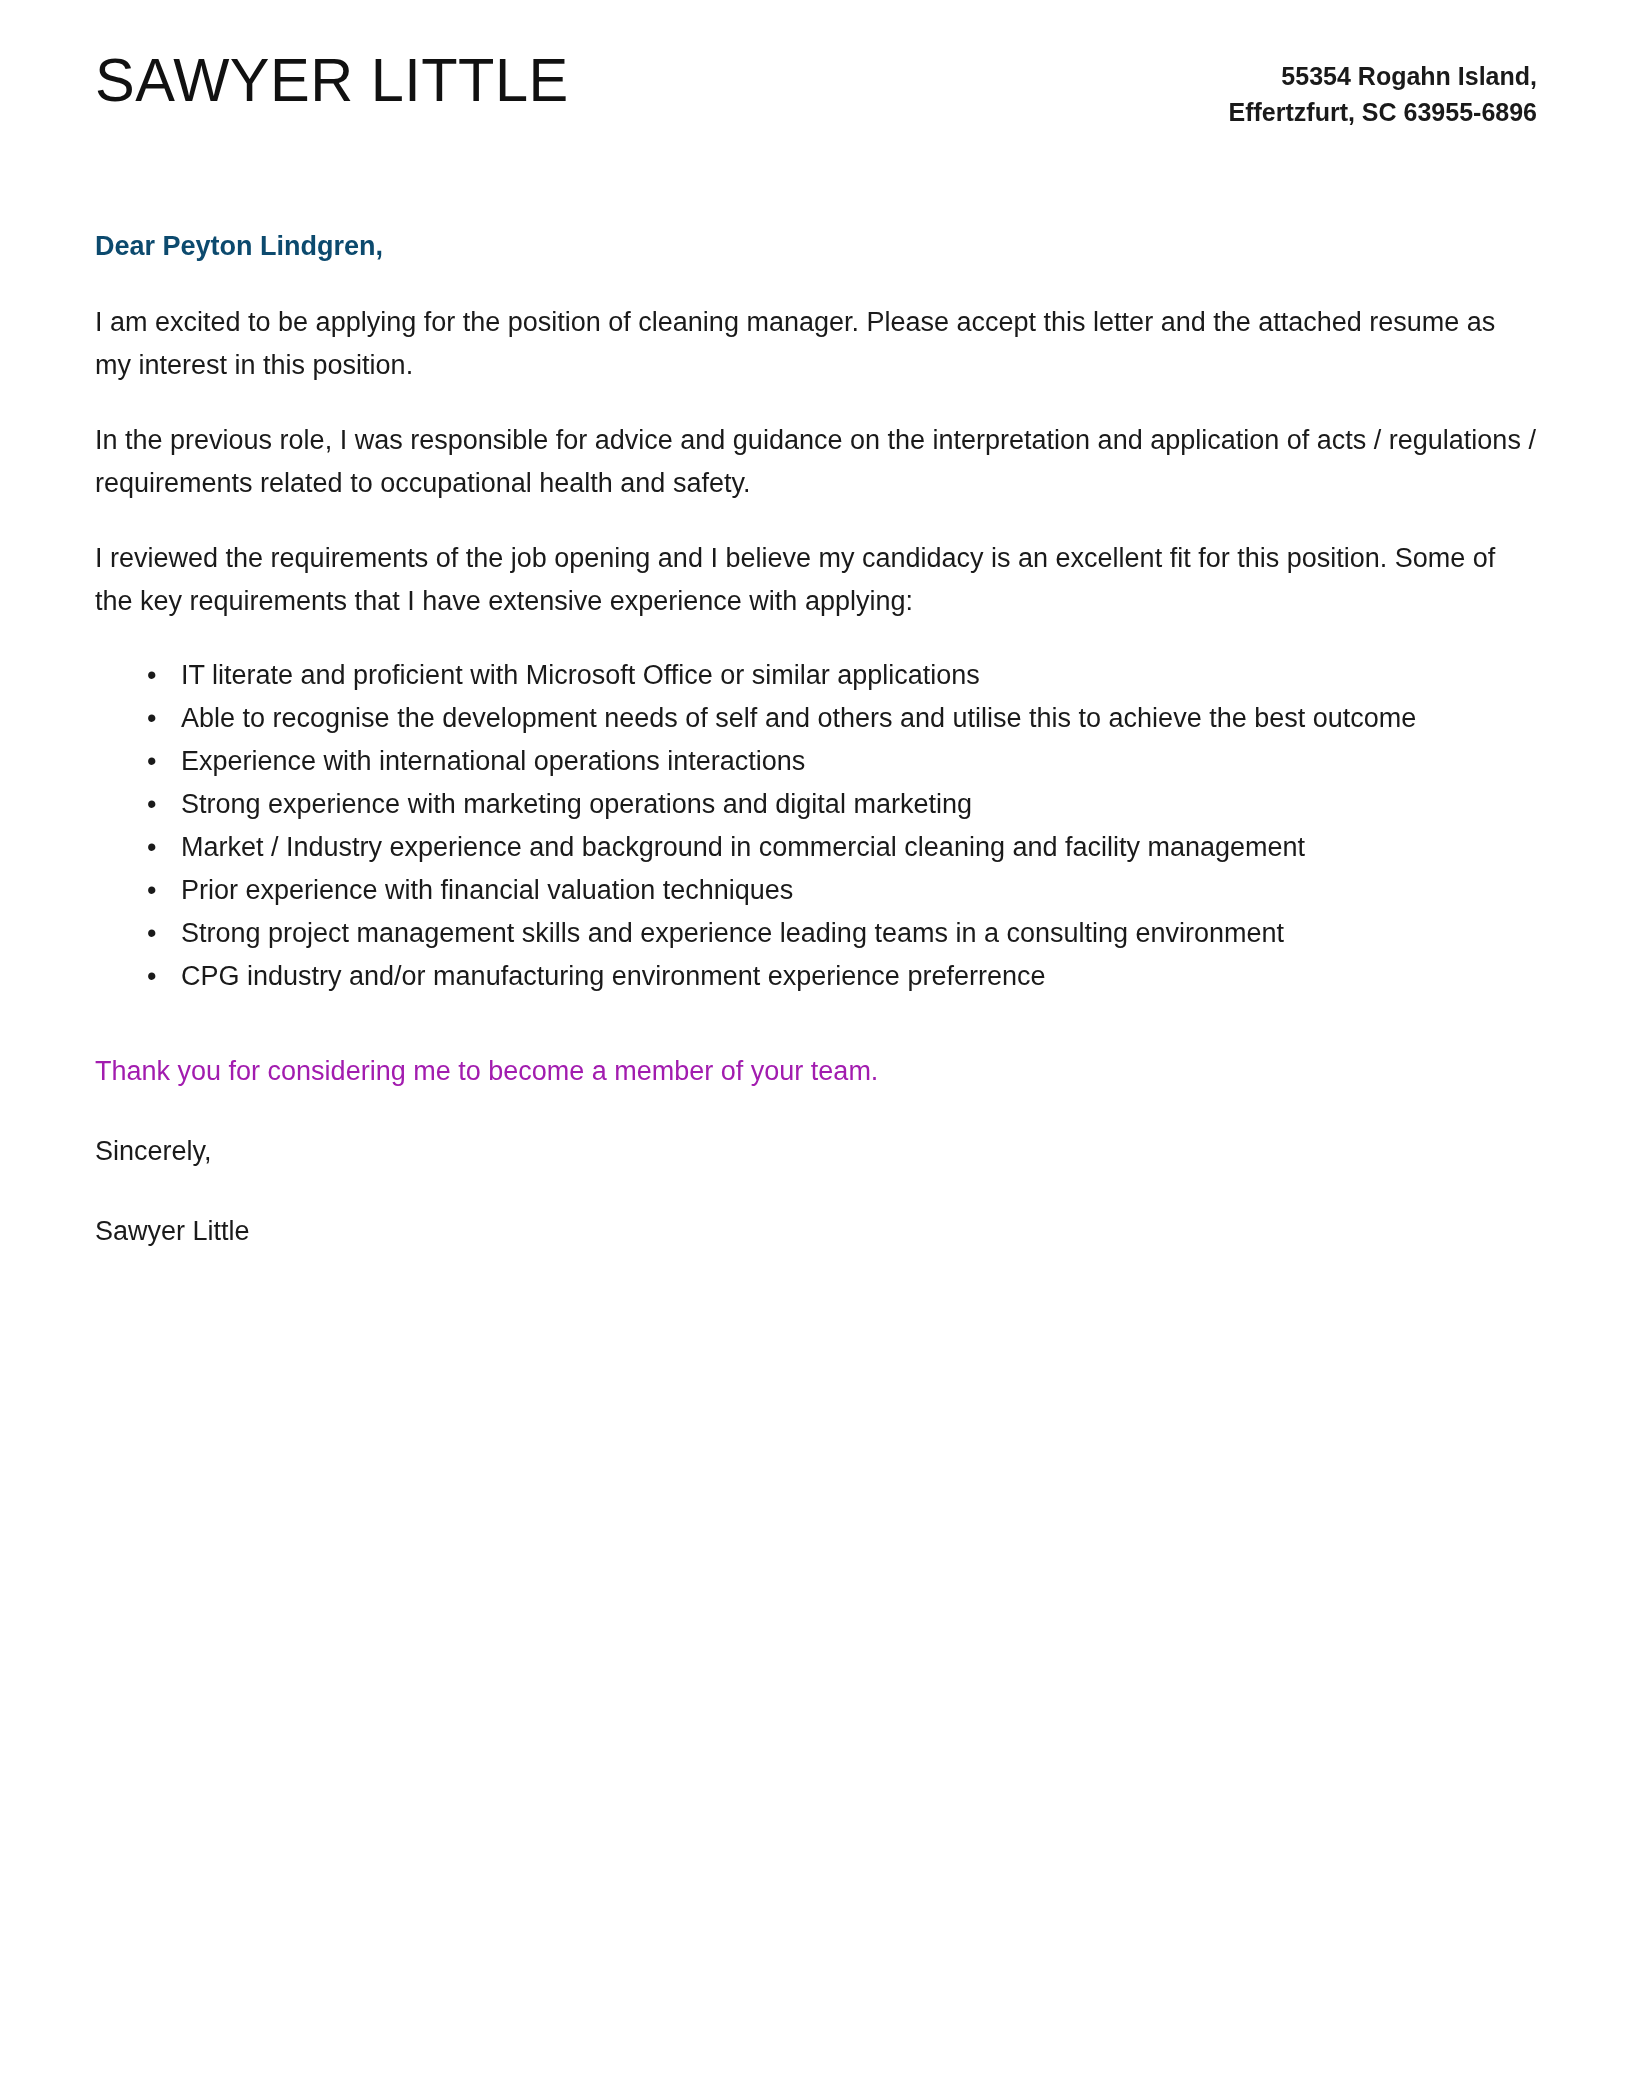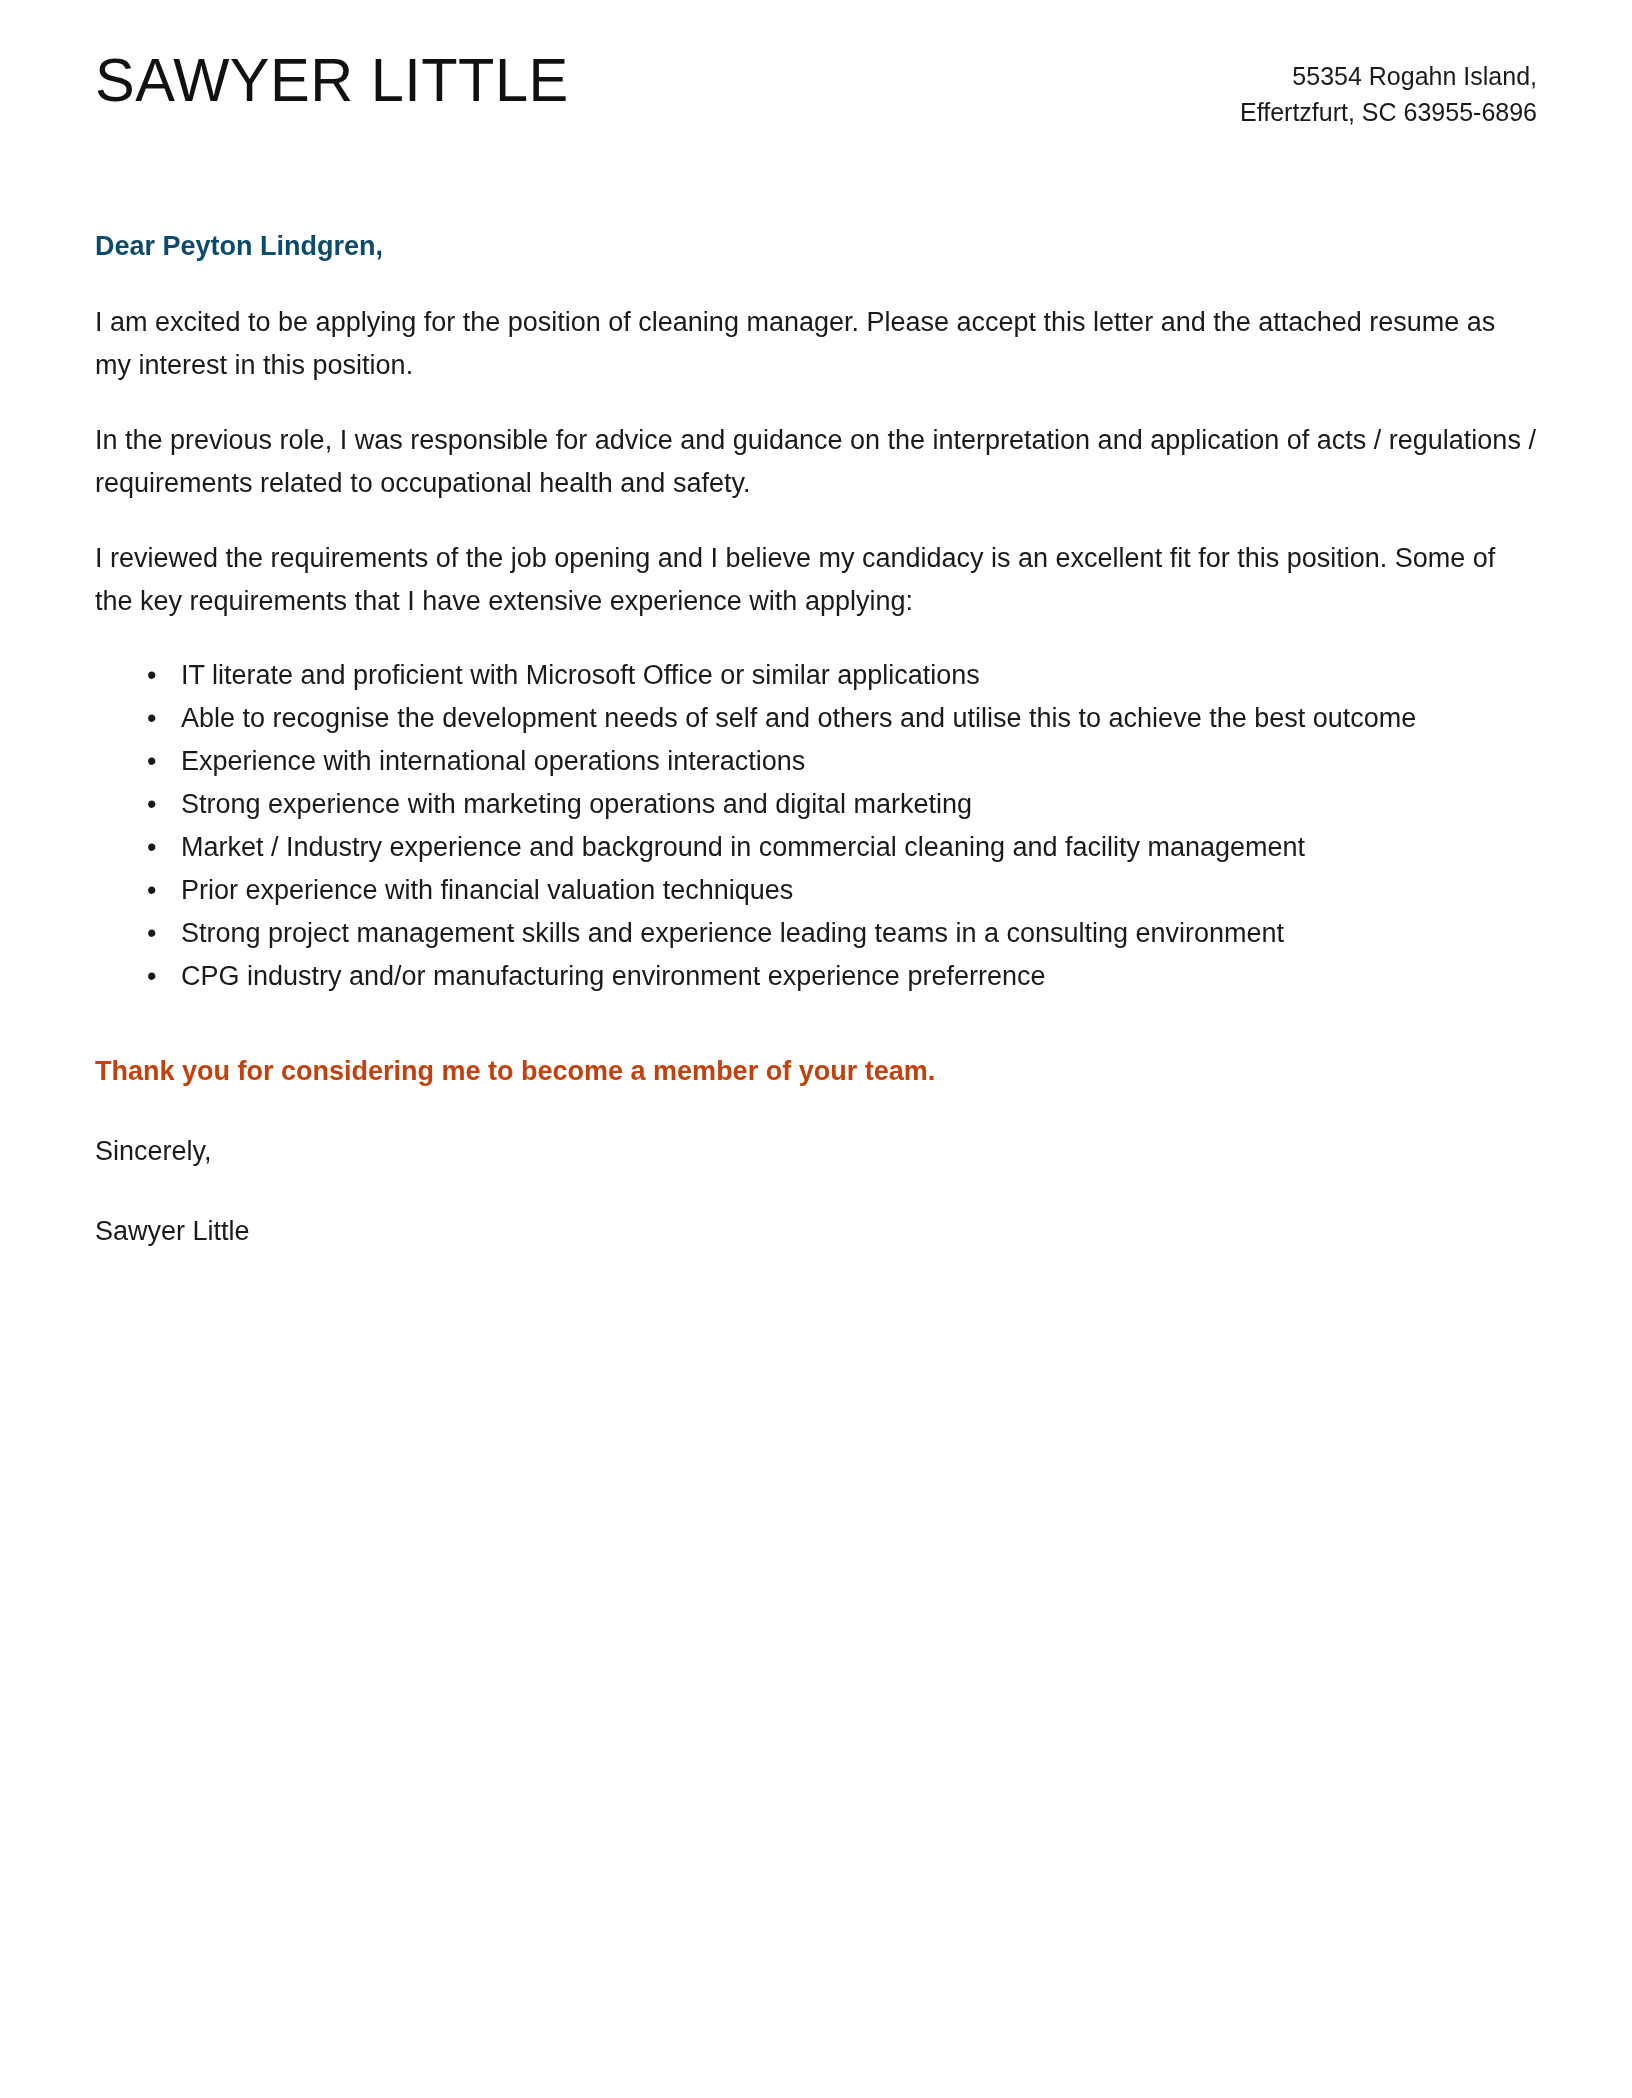--- a/index.html
+++ b/index.html
@@ -43,21 +43,21 @@
     white-space: nowrap;
     color: #111111;
     transform: scaleX(0.96);
     transform-origin: left top;
   }
 
   .address {
     text-align: right;
     font-size: 25px;
     line-height: 36px;
-    font-weight: 400;
+    font-weight: 700;
     color: #1a1a1a;
     padding-top: 14px;
   }
 
   .address-line { display: block; }
 
   
   .body {
     margin-top: 97px;
   }
@@ -101,22 +101,22 @@
     left: 0;
     top: 0;
     font-size: 27px;
     line-height: 41px;
     color: #1a1a1a;
   }
 
   .closing {
     font-size: 27px;
     line-height: 40px;
-    font-weight: 700;
-    color: #c2410c;
+    font-weight: 400;
+    color: #a21caf;
     margin: 54px 0 0 0;
   }
 
   .signoff {
     margin-top: 40px;
     font-size: 27px;
     line-height: 40px;
     font-weight: 400;
     color: #1a1a1a;
   }

